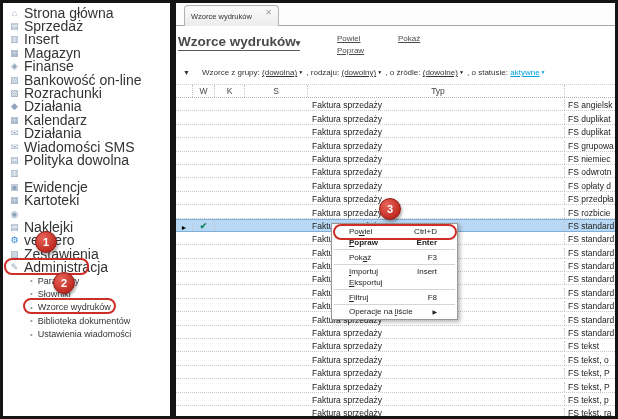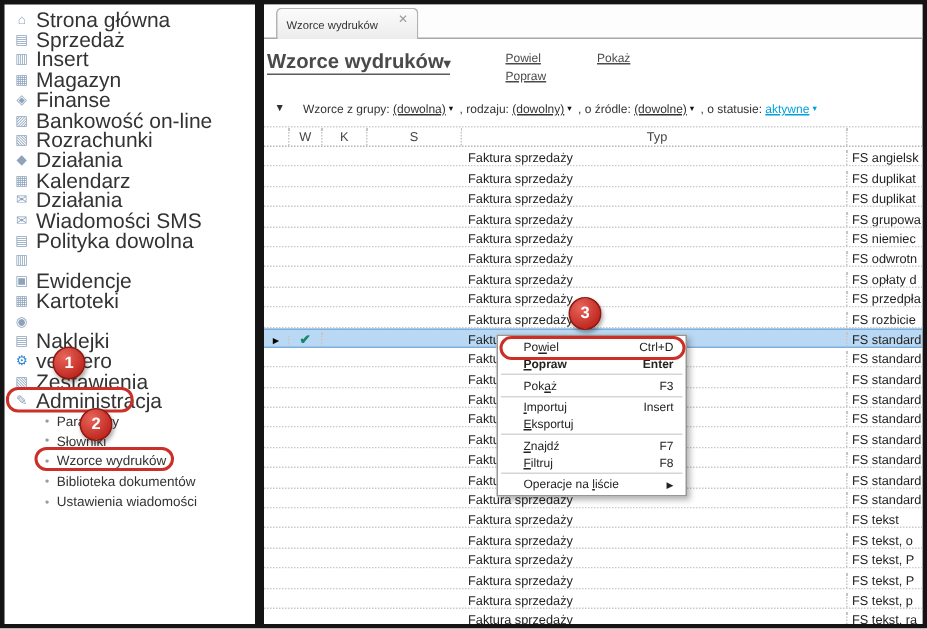--- a/index.html
+++ b/index.html
@@ -51,21 +51,21 @@
   .c4{width:257px;padding-left:4px;}
   .c5{width:50px;padding-left:3px;border-right:none;}
   .trow.sel{background:#b9d8f3;border-top:1px solid #7fb0dd;border-bottom:1px solid #7fb0dd;}
   .selmark{font-size:7px;color:#000;}
   .checkmark{font-size:9px;font-weight:bold;color:#15866a;}
 
   
   #ctxmenu{position:absolute;left:155px;top:220px;width:127px;background:#fff;border:1px solid #979797;box-shadow:2px 2px 4px rgba(0,0,0,.3);padding:2px 0;box-sizing:border-box;}
   .mitem{height:10.9px;display:flex;align-items:center;font-size:8px;color:#222;cursor:default;}
   .mitem .mlabel{margin-left:17px;white-space:nowrap;}
-  .mitem .mshort{margin-left:auto;margin-right:8px;white-space:nowrap;text-align:center;}
+  .mitem .mshort{margin-left:auto;margin-right:20px;white-space:nowrap;text-align:center;}
   .mitem.bold .mlabel,.mitem.bold .mshort{font-weight:bold;}
   .mitem .u{text-decoration:underline;}
   .msep{border-top:1px solid #d5d5d5;margin:1.4px 2px;}
   .marrow{font-size:6px;}
 
   
   .ann-rect{position:absolute;border:2px solid #cb2f28;border-radius:8px;box-sizing:border-box;z-index:60;}
   #rect-admin{left:4px;top:258px;width:85px;height:17px;}
   #rect-wzorce{left:23px;top:298px;width:93px;height:16px;}
   #rect-powiel{left:333px;top:224px;width:124px;height:16px;}
@@ -436,24 +436,20 @@
         <div class="msep"></div>
         <div class="mitem">
           <span class="mlabel"><span></span><span class="u">I</span><span>mportuj</span></span>
           <span class="mshort">Insert</span>
         </div>
         <div class="mitem">
           <span class="mlabel"><span></span><span class="u">E</span><span>ksportuj</span></span>
         </div>
         <div class="msep"></div>
         <div class="mitem">
-          <span class="mlabel"><span></span><span class="u">Z</span><span>najdź</span></span>
-          <span class="mshort">F7</span>
-        </div>
-        <div class="mitem">
           <span class="mlabel"><span></span><span class="u">F</span><span>iltruj</span></span>
           <span class="mshort">F8</span>
         </div>
         <div class="msep"></div>
         <div class="mitem">
           <span class="mlabel"><span>Operacje na </span><span class="u">l</span><span>iście</span></span>
           <span class="mshort marrow">▶</span>
         </div>
       </div>
   </div>

